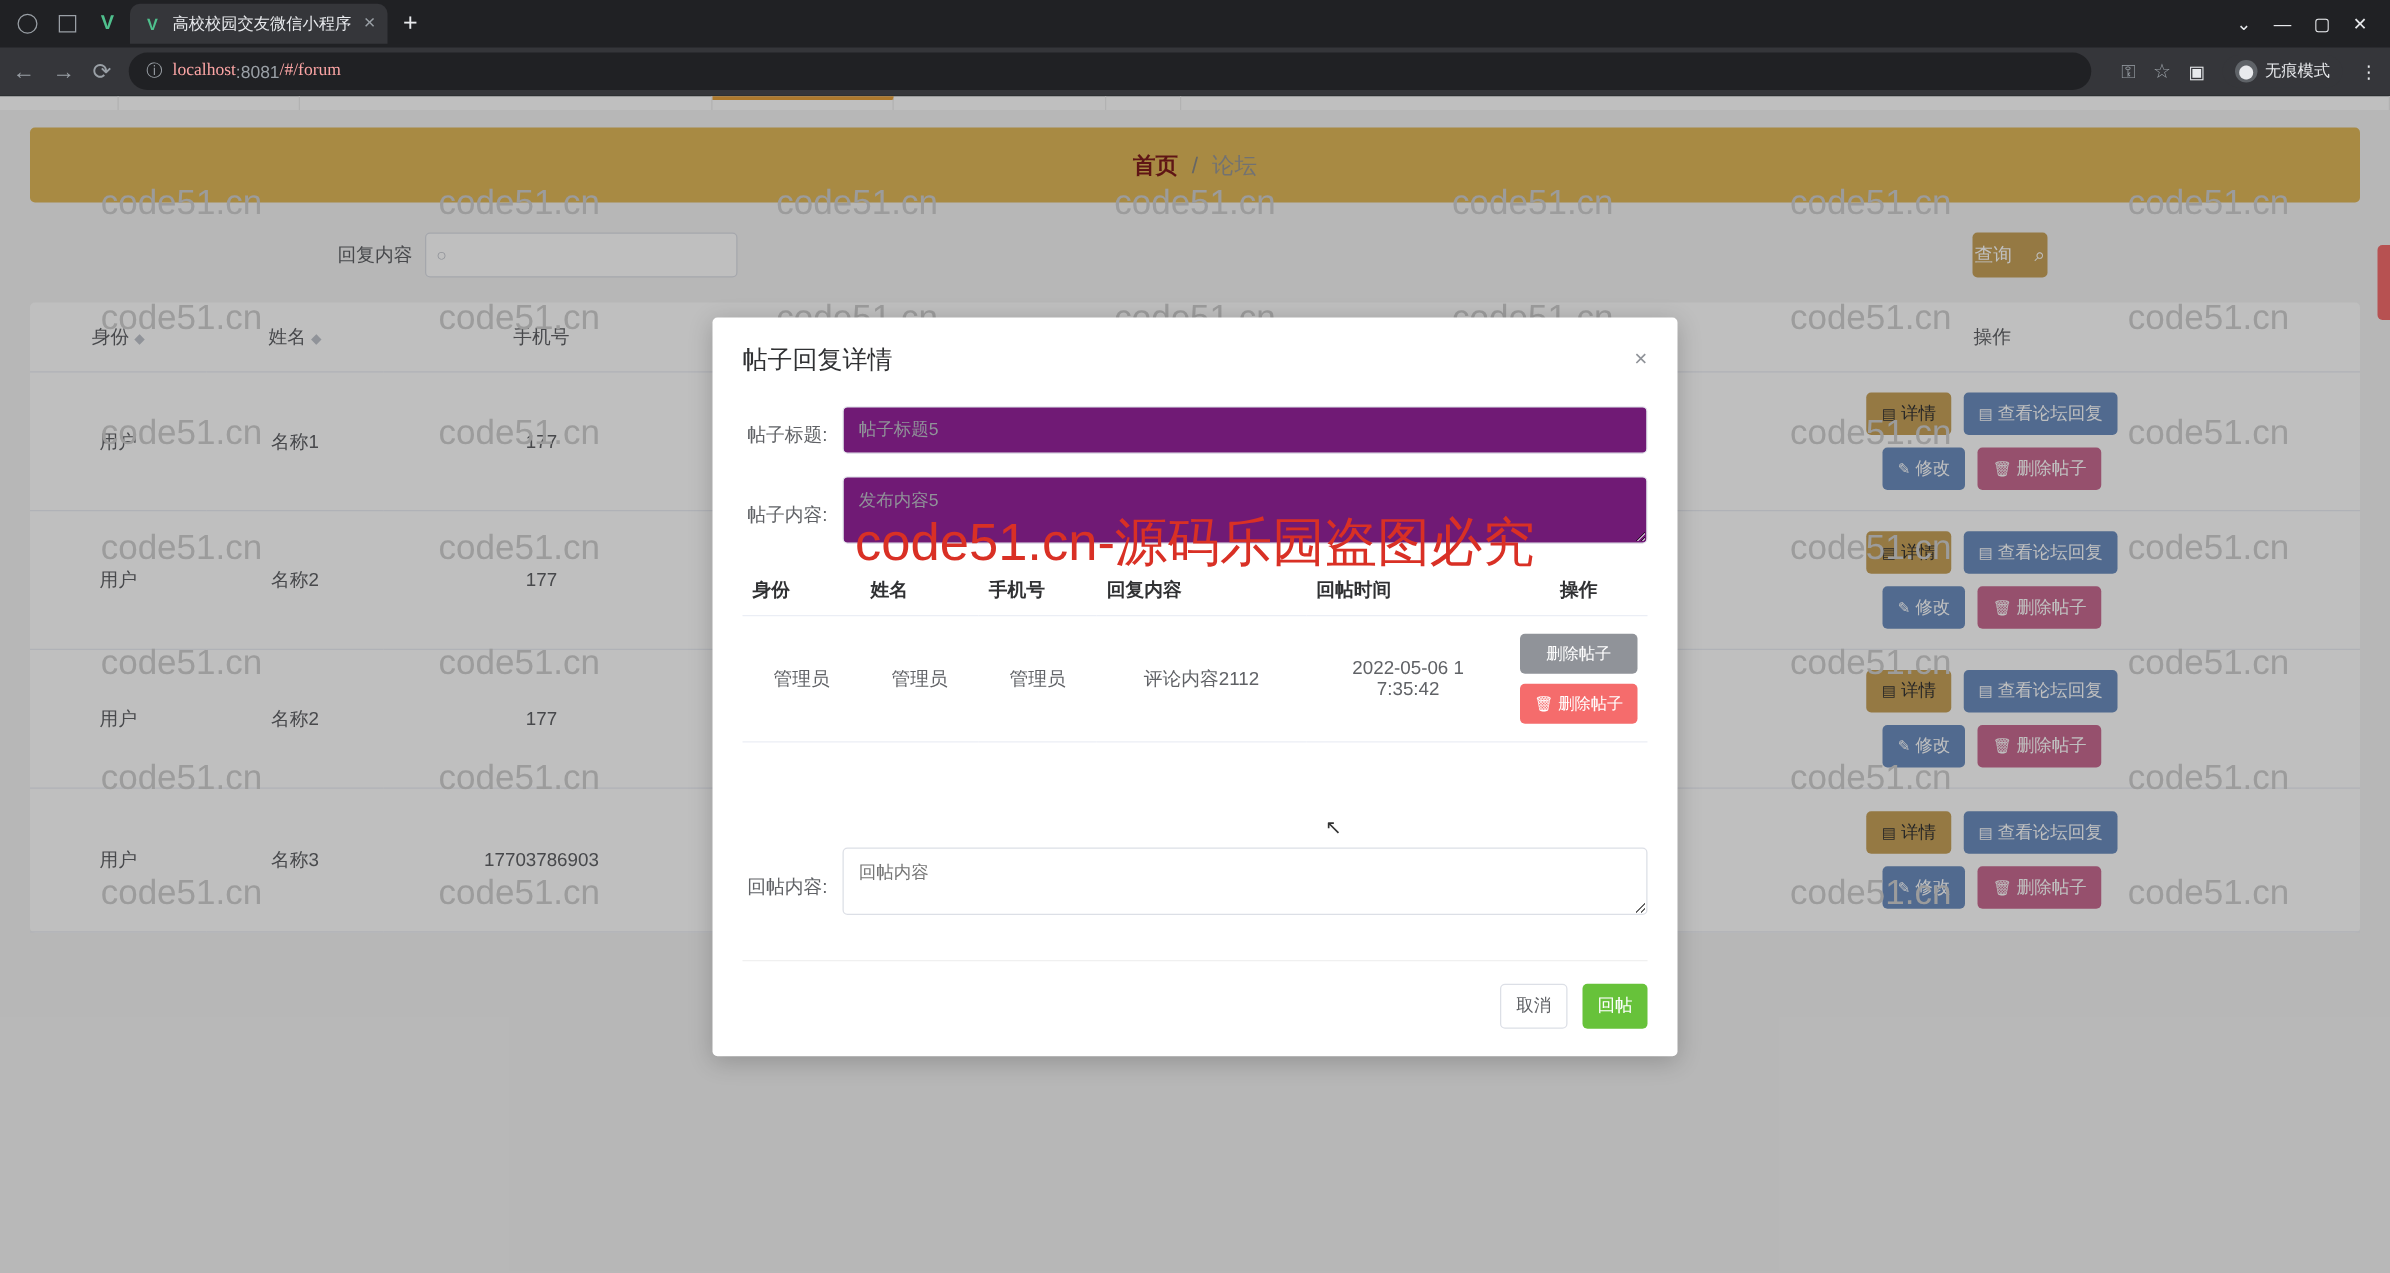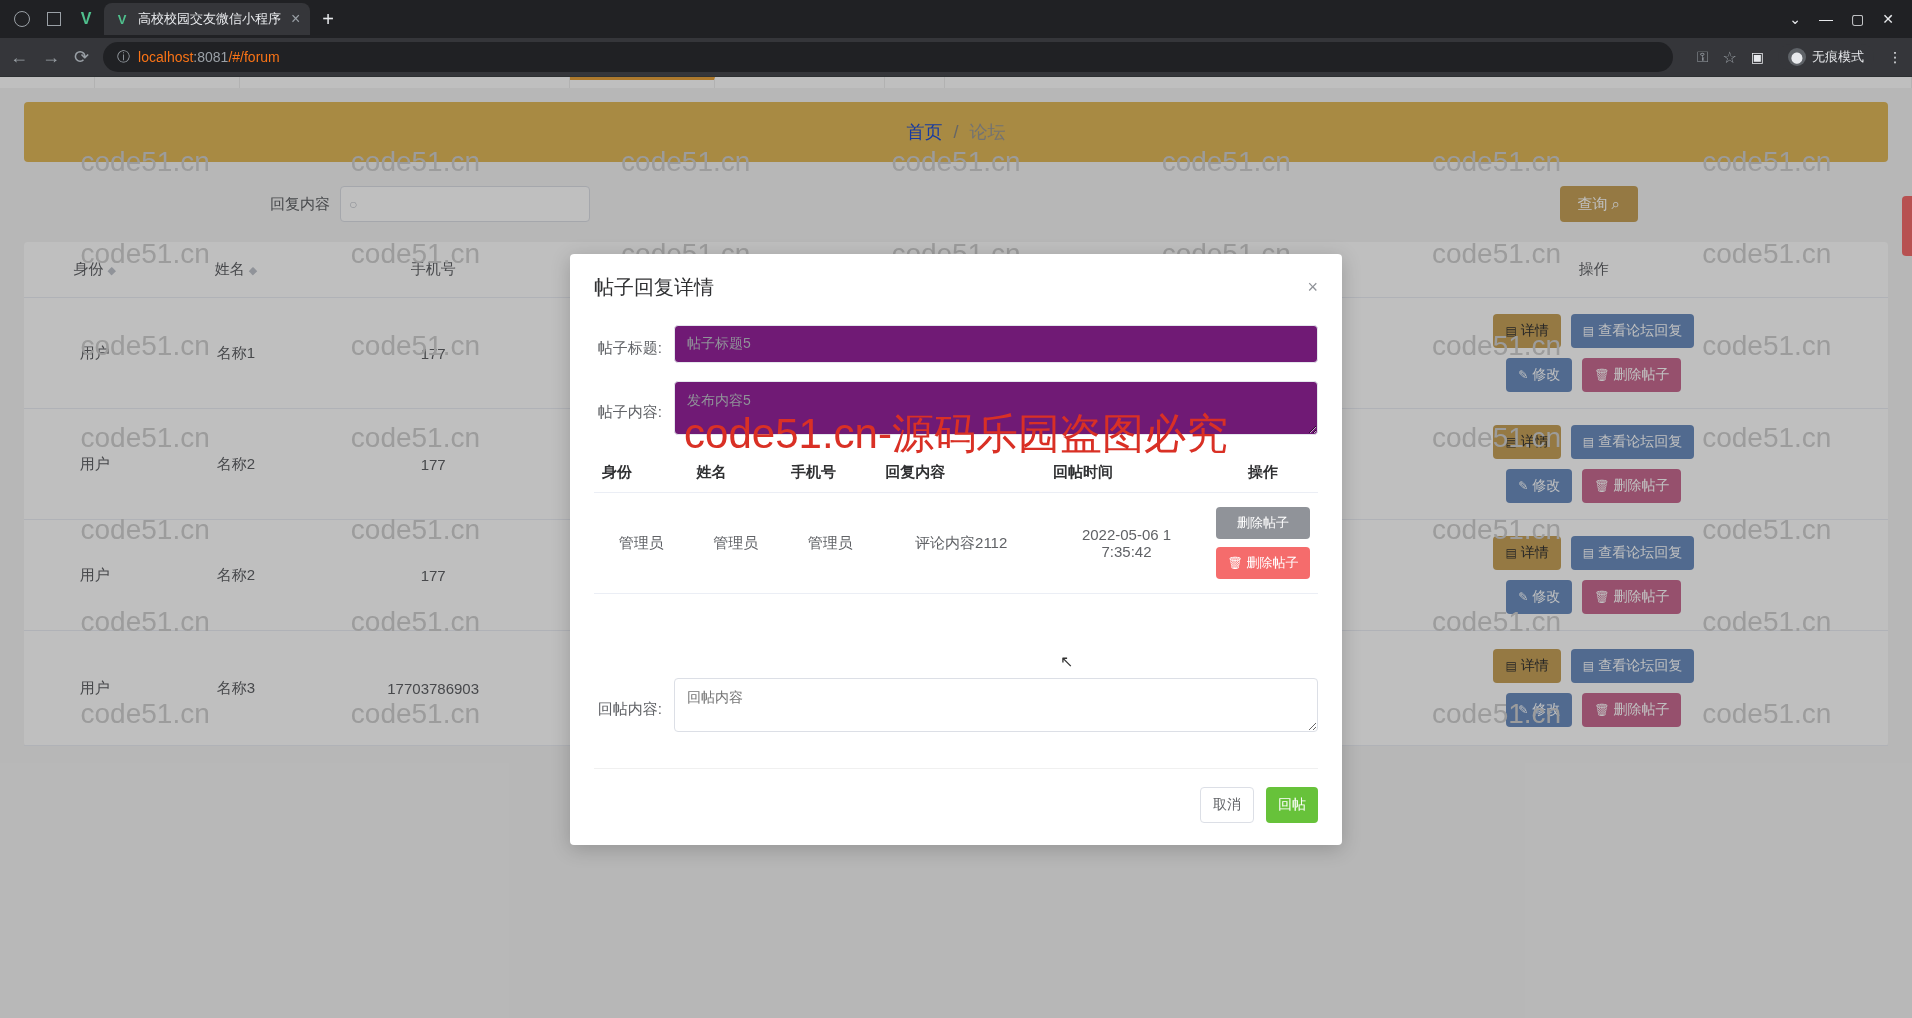--- a/index.html
+++ b/index.html
@@ -58,21 +58,21 @@
     border-radius: 20px;
     height: 30px;
     flex: 1;
     display: flex;
     align-items: center;
     padding: 0 14px;
     color: #e8eaed;
     font-size: 14px;
   }
   .url-box .info-icon { margin-right: 8px; color: #9aa0a6; font-size: 13px; }
-  .url-box .url-host { color: #f97316; }
+  .url-box .url-host { color: #fca5a5; font-family: Liberation Serif, serif; }
   .url-box .url-port { color: #9aa0a6; }
   .url-right { display: flex; align-items: center; gap: 14px; padding-left: 10px; }
   .incognito-badge {
     display: flex;
     align-items: center;
     gap: 6px;
     background: #35363a;
     padding: 4px 10px;
     border-radius: 14px;
     color: #e8eaed;
@@ -121,21 +121,21 @@
 
   .breadcrumb {
     margin: 14px 24px;
     background: #e0b85a;
     border-radius: 4px;
     padding: 18px 0;
     text-align: center;
     font-size: 18px;
     color: #555;
   }
-  .breadcrumb .bc-home { color: #1d4ed8; font-weight: 400; }
+  .breadcrumb .bc-home { color: #7f1d1d; font-weight: 700; }
   .breadcrumb .bc-sep { color: #888; margin: 0 6px; }
   .breadcrumb .bc-current { color: #999; }
 
   .search-bar {
     display: flex;
     align-items: center;
     gap: 10px;
     padding: 10px 24px 20px;
     justify-content: center;
   }
@@ -151,27 +151,27 @@
     padding: 0 8px 0 30px;
     position: relative;
     color: #c0c4cc;
   }
   .search-input-box::before { content: "○"; position: absolute; left: 8px; color: #c0c4cc; }
   .search-btn {
     background: #c7a25a;
     color: #fff;
     border: none;
     height: 36px;
-    padding: 0 18px;
+    padding: 0 2px;
     border-radius: 4px;
     font-size: 15px;
     cursor: pointer;
     display: flex;
     align-items: center;
-    gap: 4px;
+    gap: 18px;
   }
 
   .table-area {
     margin: 0 24px;
     background: #fff;
     border-radius: 4px;
   }
   table { width: 100%; border-collapse: collapse; }
   thead th { padding: 18px 10px; font-size: 15px; color: #606266; font-weight: 500; border-bottom: 1px solid #ebeef5; text-align: center; }
   tbody td {

